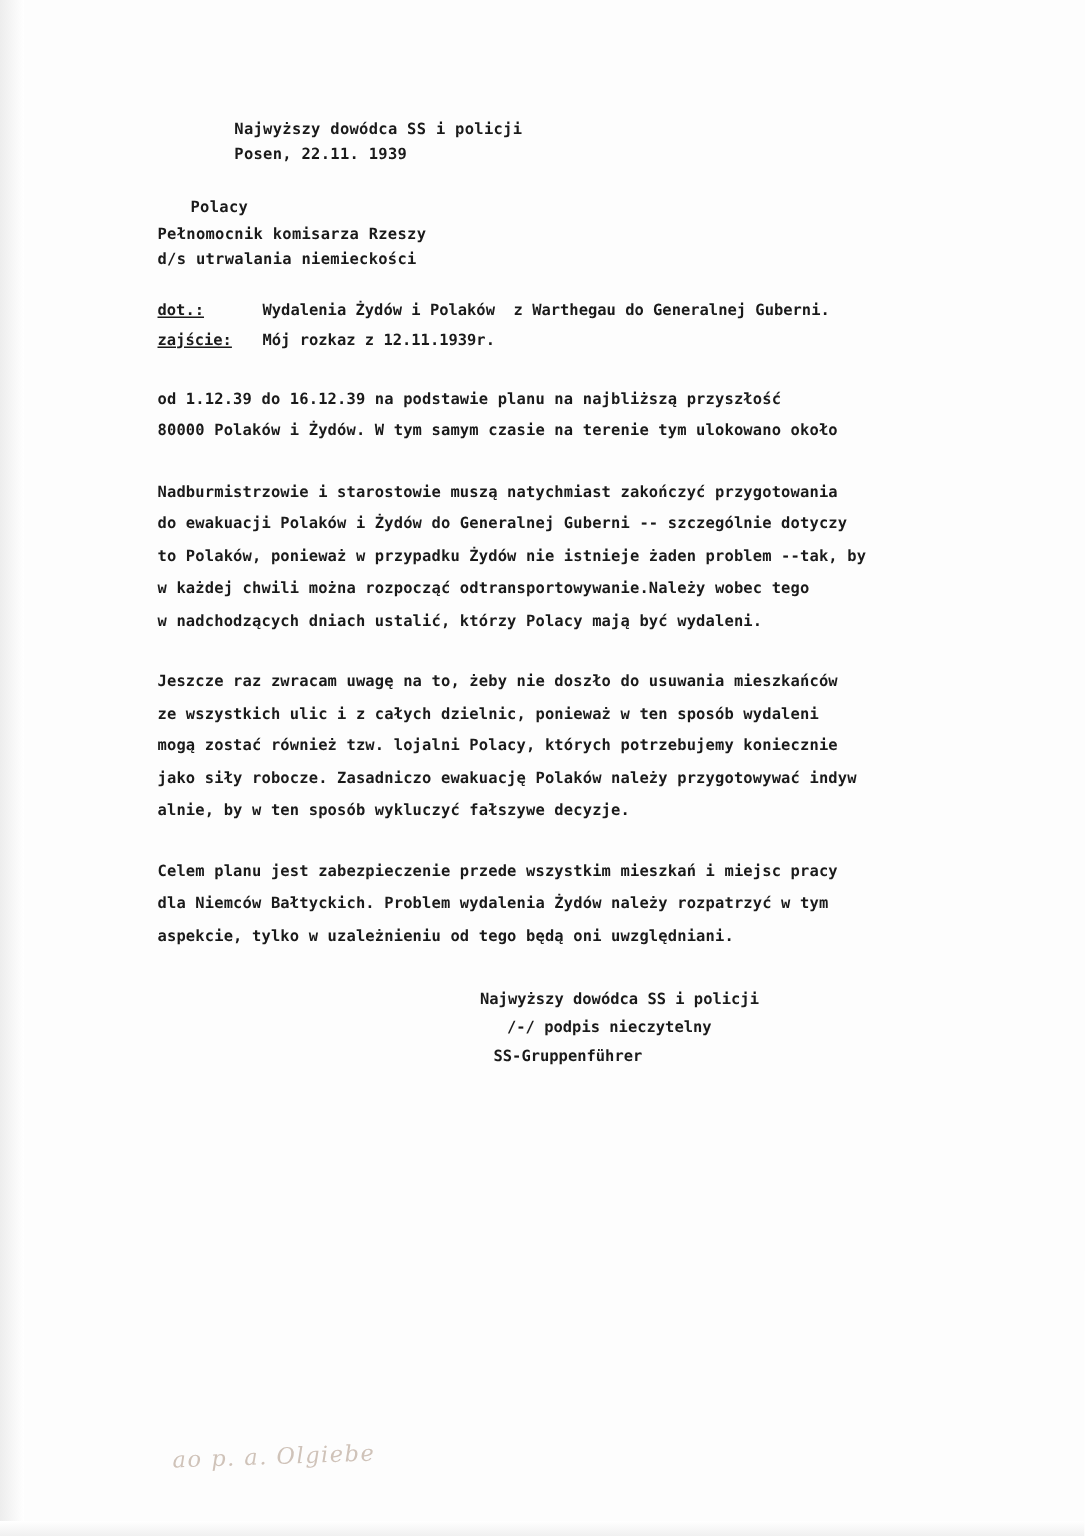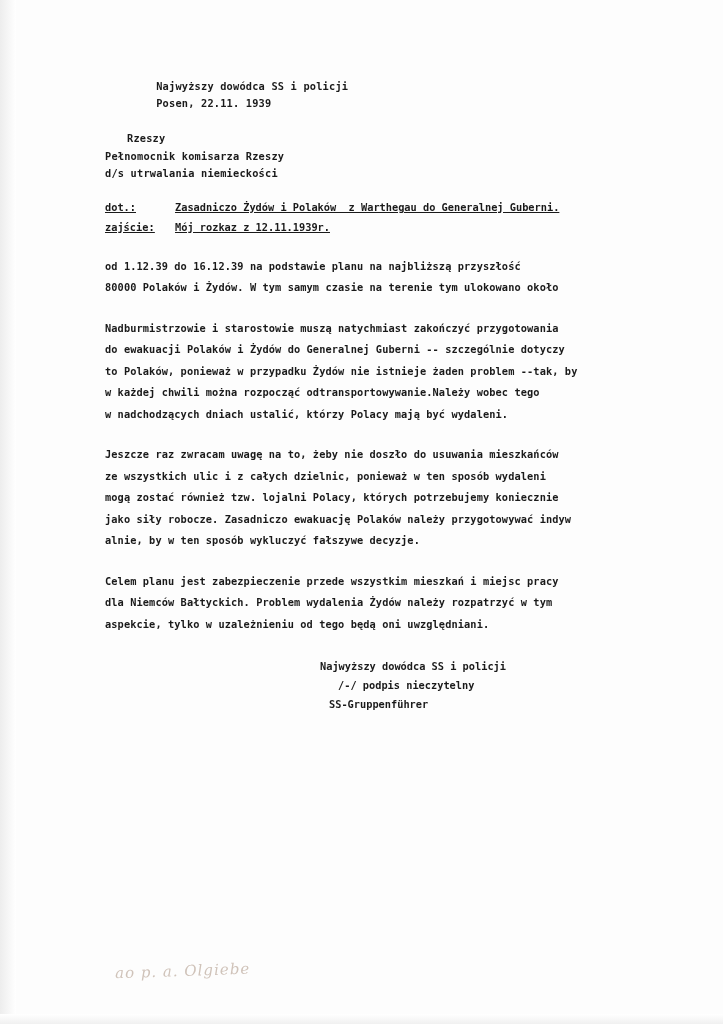--- a/index.html
+++ b/index.html
@@ -49,21 +49,20 @@
     white-space: pre;
   }
   .indent-posen {
     padding-left: 22px;
   }
   .subject-block {
     margin-top: 14px;
     font-size: 10.3px;
     line-height: 20px;
     font-weight: bold;
-    text-decoration: underline;
   }
   .subject-row {
     display: flex;
     white-space: pre;
   }
   .subject-label {
     text-decoration: underline;
     width: 70px;
     flex: none;
   }
@@ -134,29 +133,29 @@
   <div class="edge-shadow-left"></div>
   <div class="edge-shadow-bottom"></div>
 
   <div class="doc-body">
 
     <div class="letterhead">
       <div class="row head-line-1">
         <span class="left">Najwyższy dowódca SS i policji</span>
         <span class="place-date">Posen, 22.11. 1939</span>
       </div>
-      <div class="row indent-posen">Rzeszy</div>
+      <div class="row indent-posen">Polacy</div>
       <div class="row">Pełnomocnik komisarza Rzeszy</div>
       <div class="row">d/s utrwalania niemieckości</div>
     </div>
 
     <div class="subject-block">
       <div class="subject-row">
         <span class="subject-label">dot.:</span>
-        <span class="subject-text">Zasadniczo Żydów i Polaków  z Warthegau do Generalnej Guberni.</span>
+        <span class="subject-text">Wydalenia Żydów i Polaków  z Warthegau do Generalnej Guberni.</span>
       </div>
       <div class="subject-row">
         <span class="subject-label">zajście:</span>
         <span class="subject-text">Mój rozkaz z 12.11.1939r.</span>
       </div>
     </div>
 
     <div class="para">
       <span class="line">od 1.12.39 do 16.12.39 na podstawie planu na najbliższą przyszłość</span>
       <span class="line">80000 Polaków i Żydów. W tym samym czasie na terenie tym ulokowano około</span>

